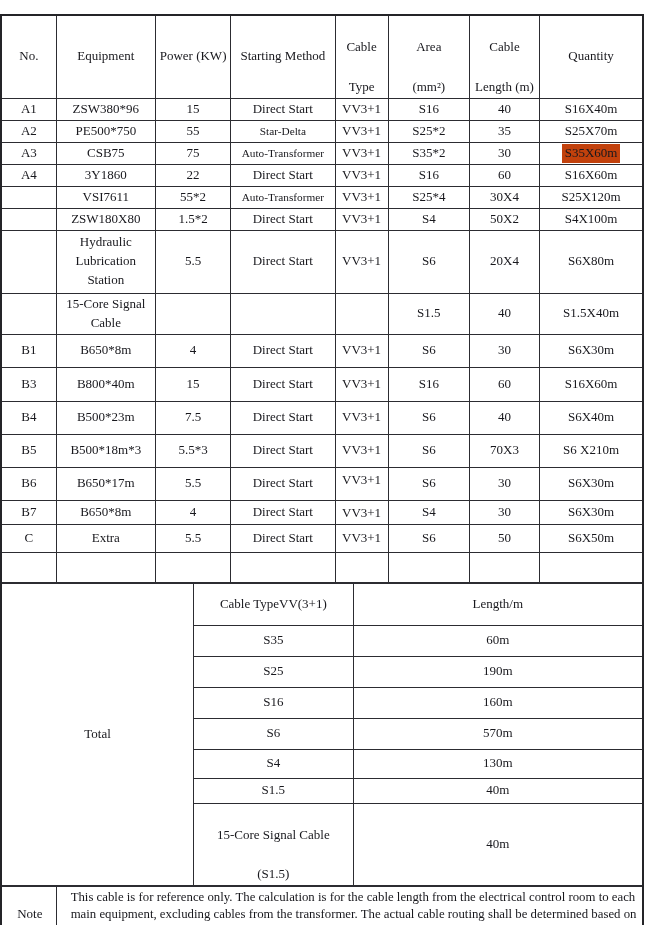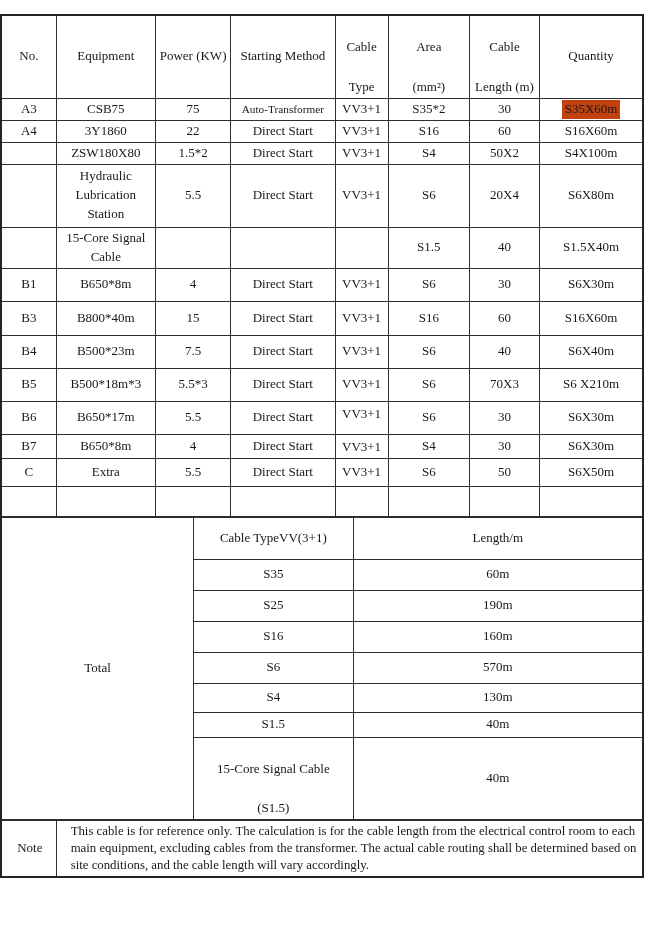--- a/index.html
+++ b/index.html
@@ -54,38 +54,68 @@
           <span>(mm²)</span>
         </td>
         <td class="two-line">
           <span>Cable</span>
           <span>Length (m)</span>
         </td>
         <td>Quantity</td>
       </tr>
 
       <tr style="height:22px">
+        <td>A1</td>
+        <td>ZSW380*96</td>
+        <td>15</td>
+        <td>Direct Start</td>
+        <td>VV3+1</td>
+        <td>S16</td>
+        <td>40</td>
+        <td>S16X40m</td>
+      </tr>
+      <tr style="height:22px">
+        <td>A2</td>
+        <td>PE500*750</td>
+        <td>55</td>
+        <td class="sm">Star-Delta</td>
+        <td>VV3+1</td>
+        <td>S25*2</td>
+        <td>35</td>
+        <td>S25X70m</td>
+      </tr>
+      <tr style="height:22px">
         <td>A3</td>
         <td>CSB75</td>
         <td>75</td>
         <td class="sm">Auto-Transformer</td>
         <td>VV3+1</td>
         <td>S35*2</td>
         <td>30</td>
         <td><span class="hl" style="background: #c2410c;">S35X60m</span></td>
       </tr>
       <tr style="height:22px">
         <td>A4</td>
         <td>3Y1860</td>
         <td>22</td>
         <td>Direct Start</td>
         <td>VV3+1</td>
         <td>S16</td>
         <td>60</td>
         <td>S16X60m</td>
+      </tr>
+      <tr style="height:22px">
+        <td></td>
+        <td>VSI7611</td>
+        <td>55*2</td>
+        <td class="sm">Auto-Transformer</td>
+        <td>VV3+1</td>
+        <td>S25*4</td>
+        <td>30X4</td>
+        <td>S25X120m</td>
       </tr>
       <tr style="height:22px">
         <td></td>
         <td>ZSW180X80</td>
         <td>1.5*2</td>
         <td>Direct Start</td>
         <td>VV3+1</td>
         <td>S4</td>
         <td>50X2</td>
         <td>S4X100m</td>

